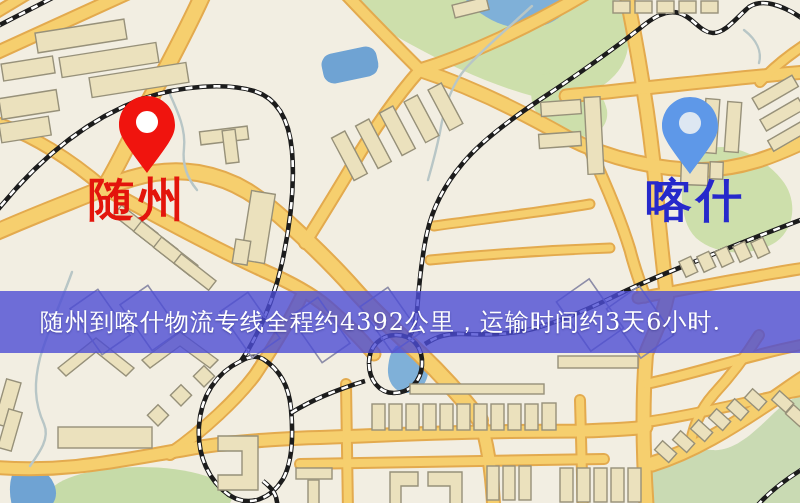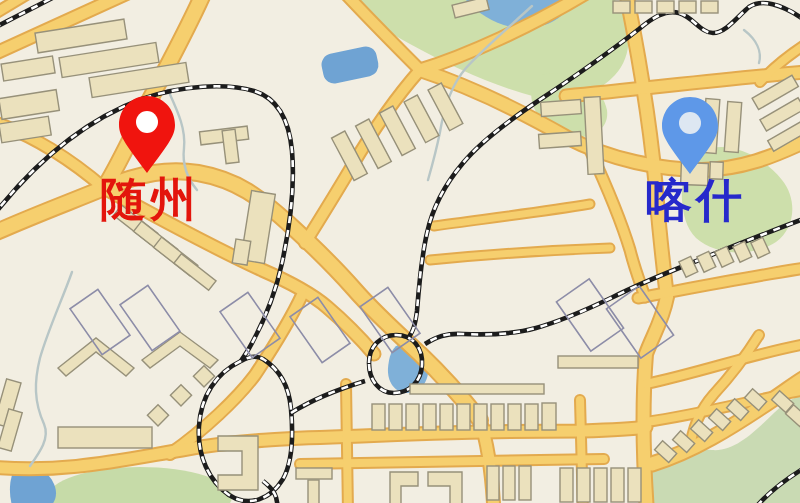--- a/index.html
+++ b/index.html
@@ -26,21 +26,21 @@
   .pin-origin{fill:var(--pin-origin);}
   .pin-dest{fill:var(--pin-dest);}
   .banner{position:absolute;left:0;top:291px;width:800px;height:62px;
           background:var(--banner-bg);color:var(--banner-text);
           font-size:24px;line-height:62px;white-space:nowrap;
           padding-left:40px;box-sizing:border-box;letter-spacing:1px;
           font-family:"DejaVu Serif","Liberation Serif",serif;
           text-shadow:0 1px 2px rgba(40,40,120,.55);}
   .city-label{position:absolute;font-size:46px;font-weight:600;letter-spacing:4px;
           font-family:"DejaVu Serif","Liberation Serif",serif;line-height:1;}
-  .label-origin{left:100px;top:176px;color:var(--origin-text);}
+  .label-origin{left:88px;top:176px;color:var(--origin-text);}
   .label-dest{left:646px;top:178px;color:var(--dest-text);font-family:Liberation Serif, serif;}
 </style>
 </head>
 <body>
 
 <div class="stage">
 <svg width="800" height="503" viewBox="0 0 800 503">
   <defs>
 
     <path id="r_tl1" d="M -6,54 L 130,-8"></path>
@@ -284,16 +284,19 @@
   <g>
     <path class="pin-origin" d="M147,96 C 131,96 119,109 119,125 C 119,137 128,147 147,173 C 166,147 175,137 175,125 C 175,109 163,96 147,96 Z"></path>
     <circle cx="147" cy="122" r="11" fill="#ffffff"></circle>
   </g>
   <g>
     <path class="pin-dest" d="M690,97 C 674,97 662,110 662,126 C 662,138 671,148 690,174 C 709,148 718,138 718,126 C 718,110 706,97 690,97 Z"></path>
     <circle cx="690" cy="123" r="11" fill="#dde7f2"></circle>
   </g>
 </svg>
 
+  <div class="banner">
+    <span>随州到喀什物流专线全程约4392公里，运输时间约3天6小时.</span>
+  </div>
 
   <div class="city-label label-origin">随州</div>
   <div class="city-label label-dest">喀什</div>
 </div>
 
 </body></html>

